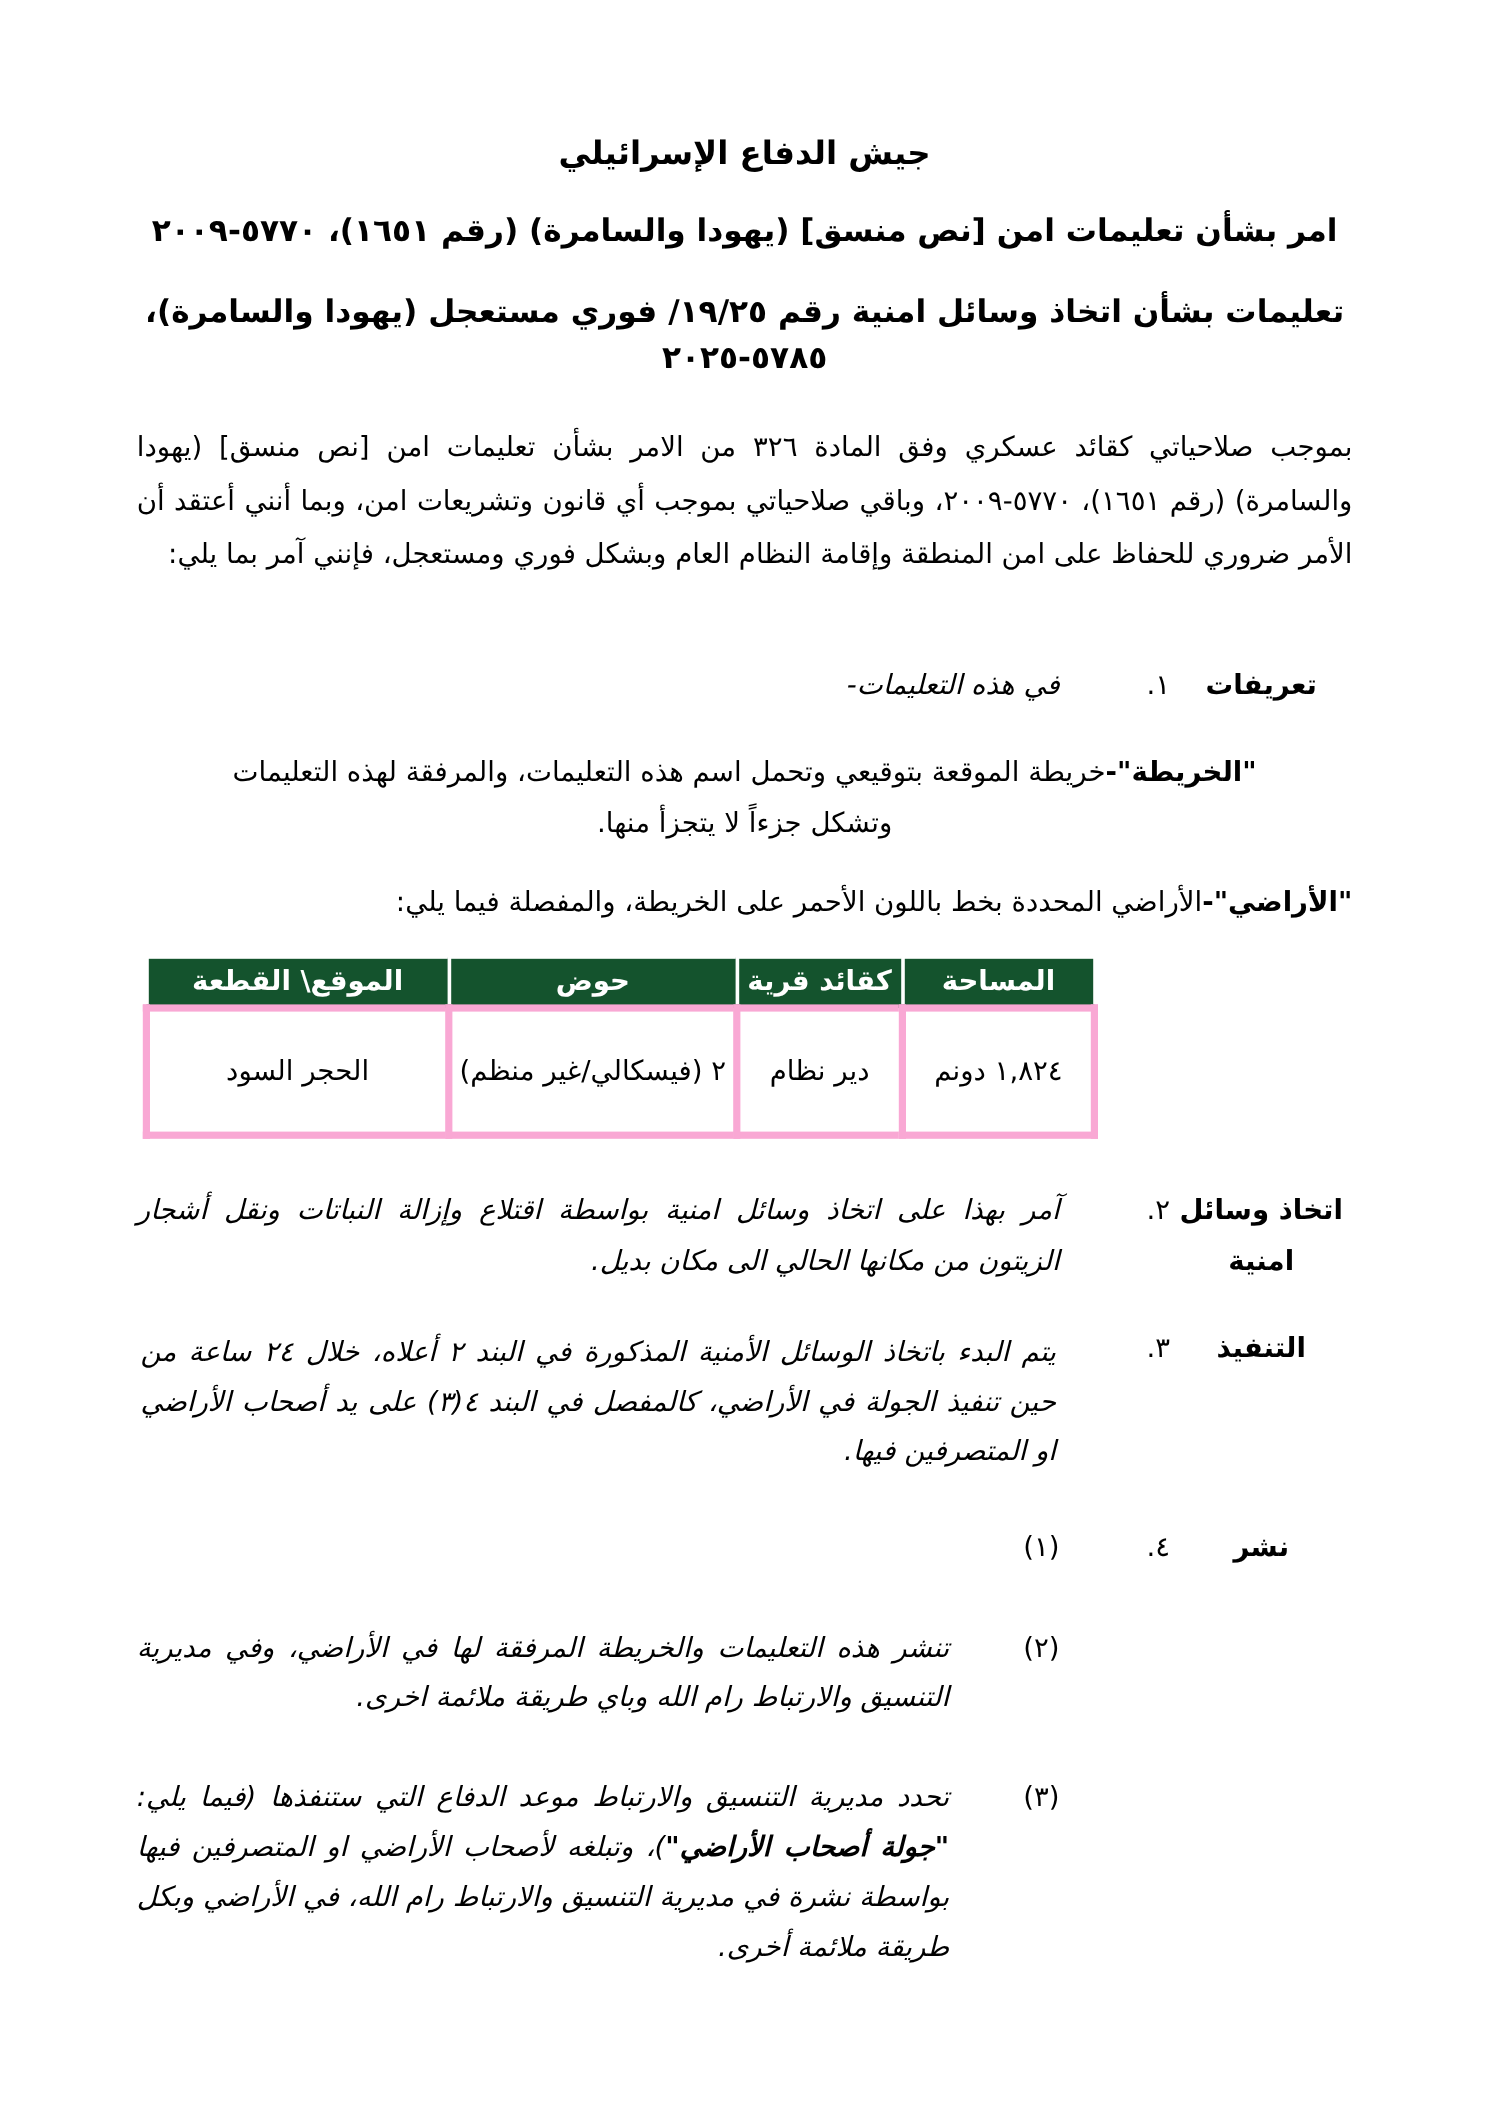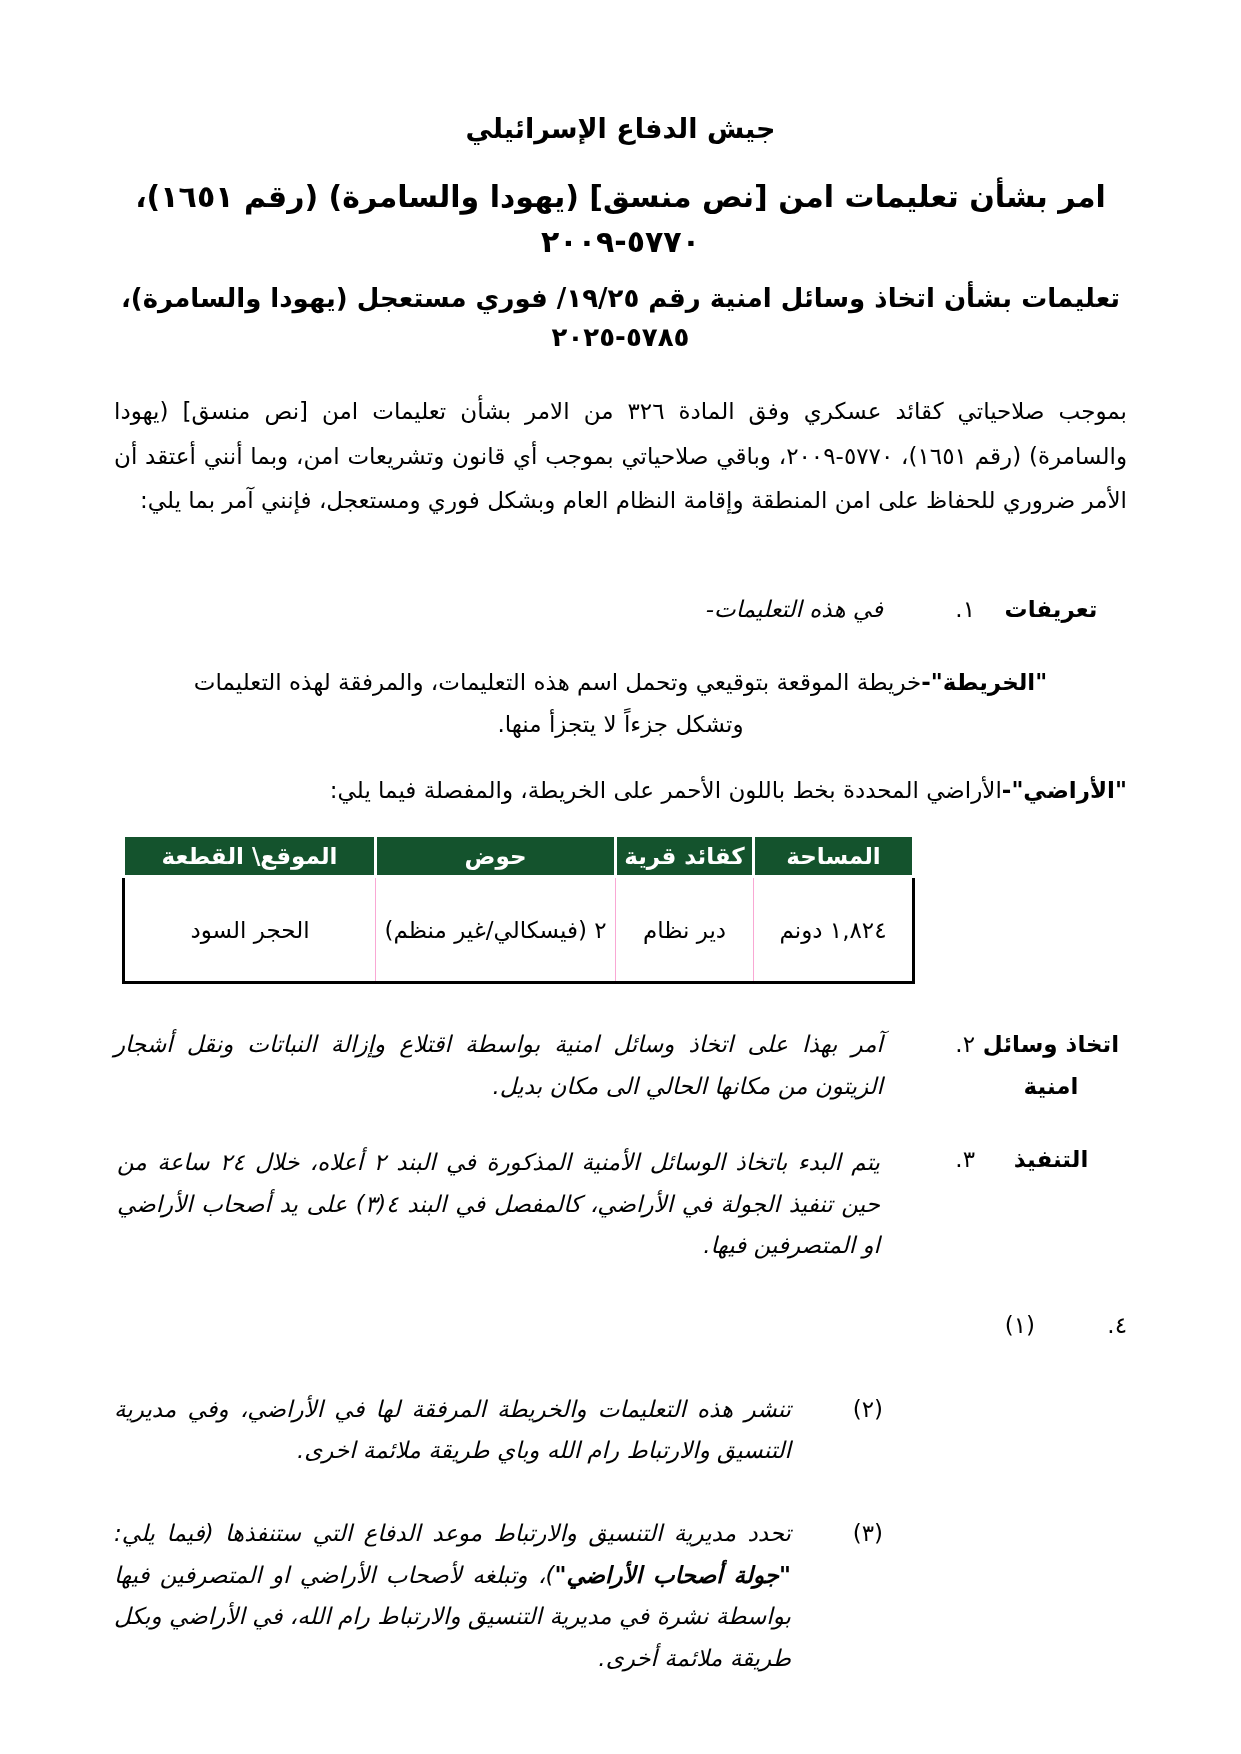--- a/index.html
+++ b/index.html
@@ -10,21 +10,21 @@
     font-family: "DejaVu Sans", sans-serif;
     direction: rtl;
     overflow: hidden;
   }
   * { box-sizing: border-box; }
   .page { padding: 110px 114px 0 114px; width: 1241px; }
 
   
   .title-block { text-align: center; font-weight: bold; }
   .title-org   { font-size: 27px; margin: 0 0 26px 0; line-height: 1.4; text-align: center; }
-  .title-order { font-size: 30px; margin: 0 0 15px 0; line-height: 1.5; }
+  .title-order { font-size: 26px; margin: 0 0 28px 0; line-height: 1.5; }
   .title-instr { font-size: 26px; margin: 0; line-height: 1.5; }
 
   
   .preamble {
     margin-top: 32px;
     font-size: 23px; line-height: 1.95;
     text-align: justify; text-align-last: right;
   }
 
   
@@ -70,21 +70,21 @@
   }
   table.landtable th {
     background: #14532d; color: #ffffff;
     font-weight: bold; font-size: 23px;
     padding: 6px 4px;
     border: 3px solid #ffffff;
     text-align: center;
   }
   table.landtable { border: 3px solid #000000; }
   table.landtable td {
-    border: 1px solid #f9a8d4;
+    border: 6px solid #f9a8d4;
     height: 106px;
     text-align: center; vertical-align: middle;
     font-size: 23px;
   }
   col.c-area   { width: 160px; }
   col.c-vill   { width: 138px; }
   col.c-basin  { width: 240px; }
   col.c-plot   { width: 252px; }
 </style>
 </head>
@@ -145,20 +145,21 @@
 
   <div class="sec-row row-execution">
     <div class="sec-label">التنفيذ</div>
     <div class="sec-num">٣.</div>
     <div class="sec-body">
       <p>يتم البدء باتخاذ الوسائل الأمنية المذكورة في البند ٢ أعلاه، خلال ٢٤ ساعة من حين تنفيذ الجولة في الأراضي، كالمفصل في البند ٤(٣) على يد أصحاب الأراضي او المتصرفين فيها.</p>
     </div>
   </div>
 
   <div class="sec-row row-pub-1">
+    <div class="sec-label">نشر</div>
     <div class="sec-num">٤.</div>
     <div class="sub-num">(١)</div>
   </div>
 
   <div class="sec-row row-pub-2">
     <div class="sec-label"></div>
     <div class="sec-num"></div>
     <div class="sub-num">(٢)</div>
     <div class="sec-body">تنشر هذه التعليمات والخريطة المرفقة لها في الأراضي، وفي مديرية التنسيق والارتباط رام الله وباي طريقة ملائمة اخرى.</div>
   </div>

